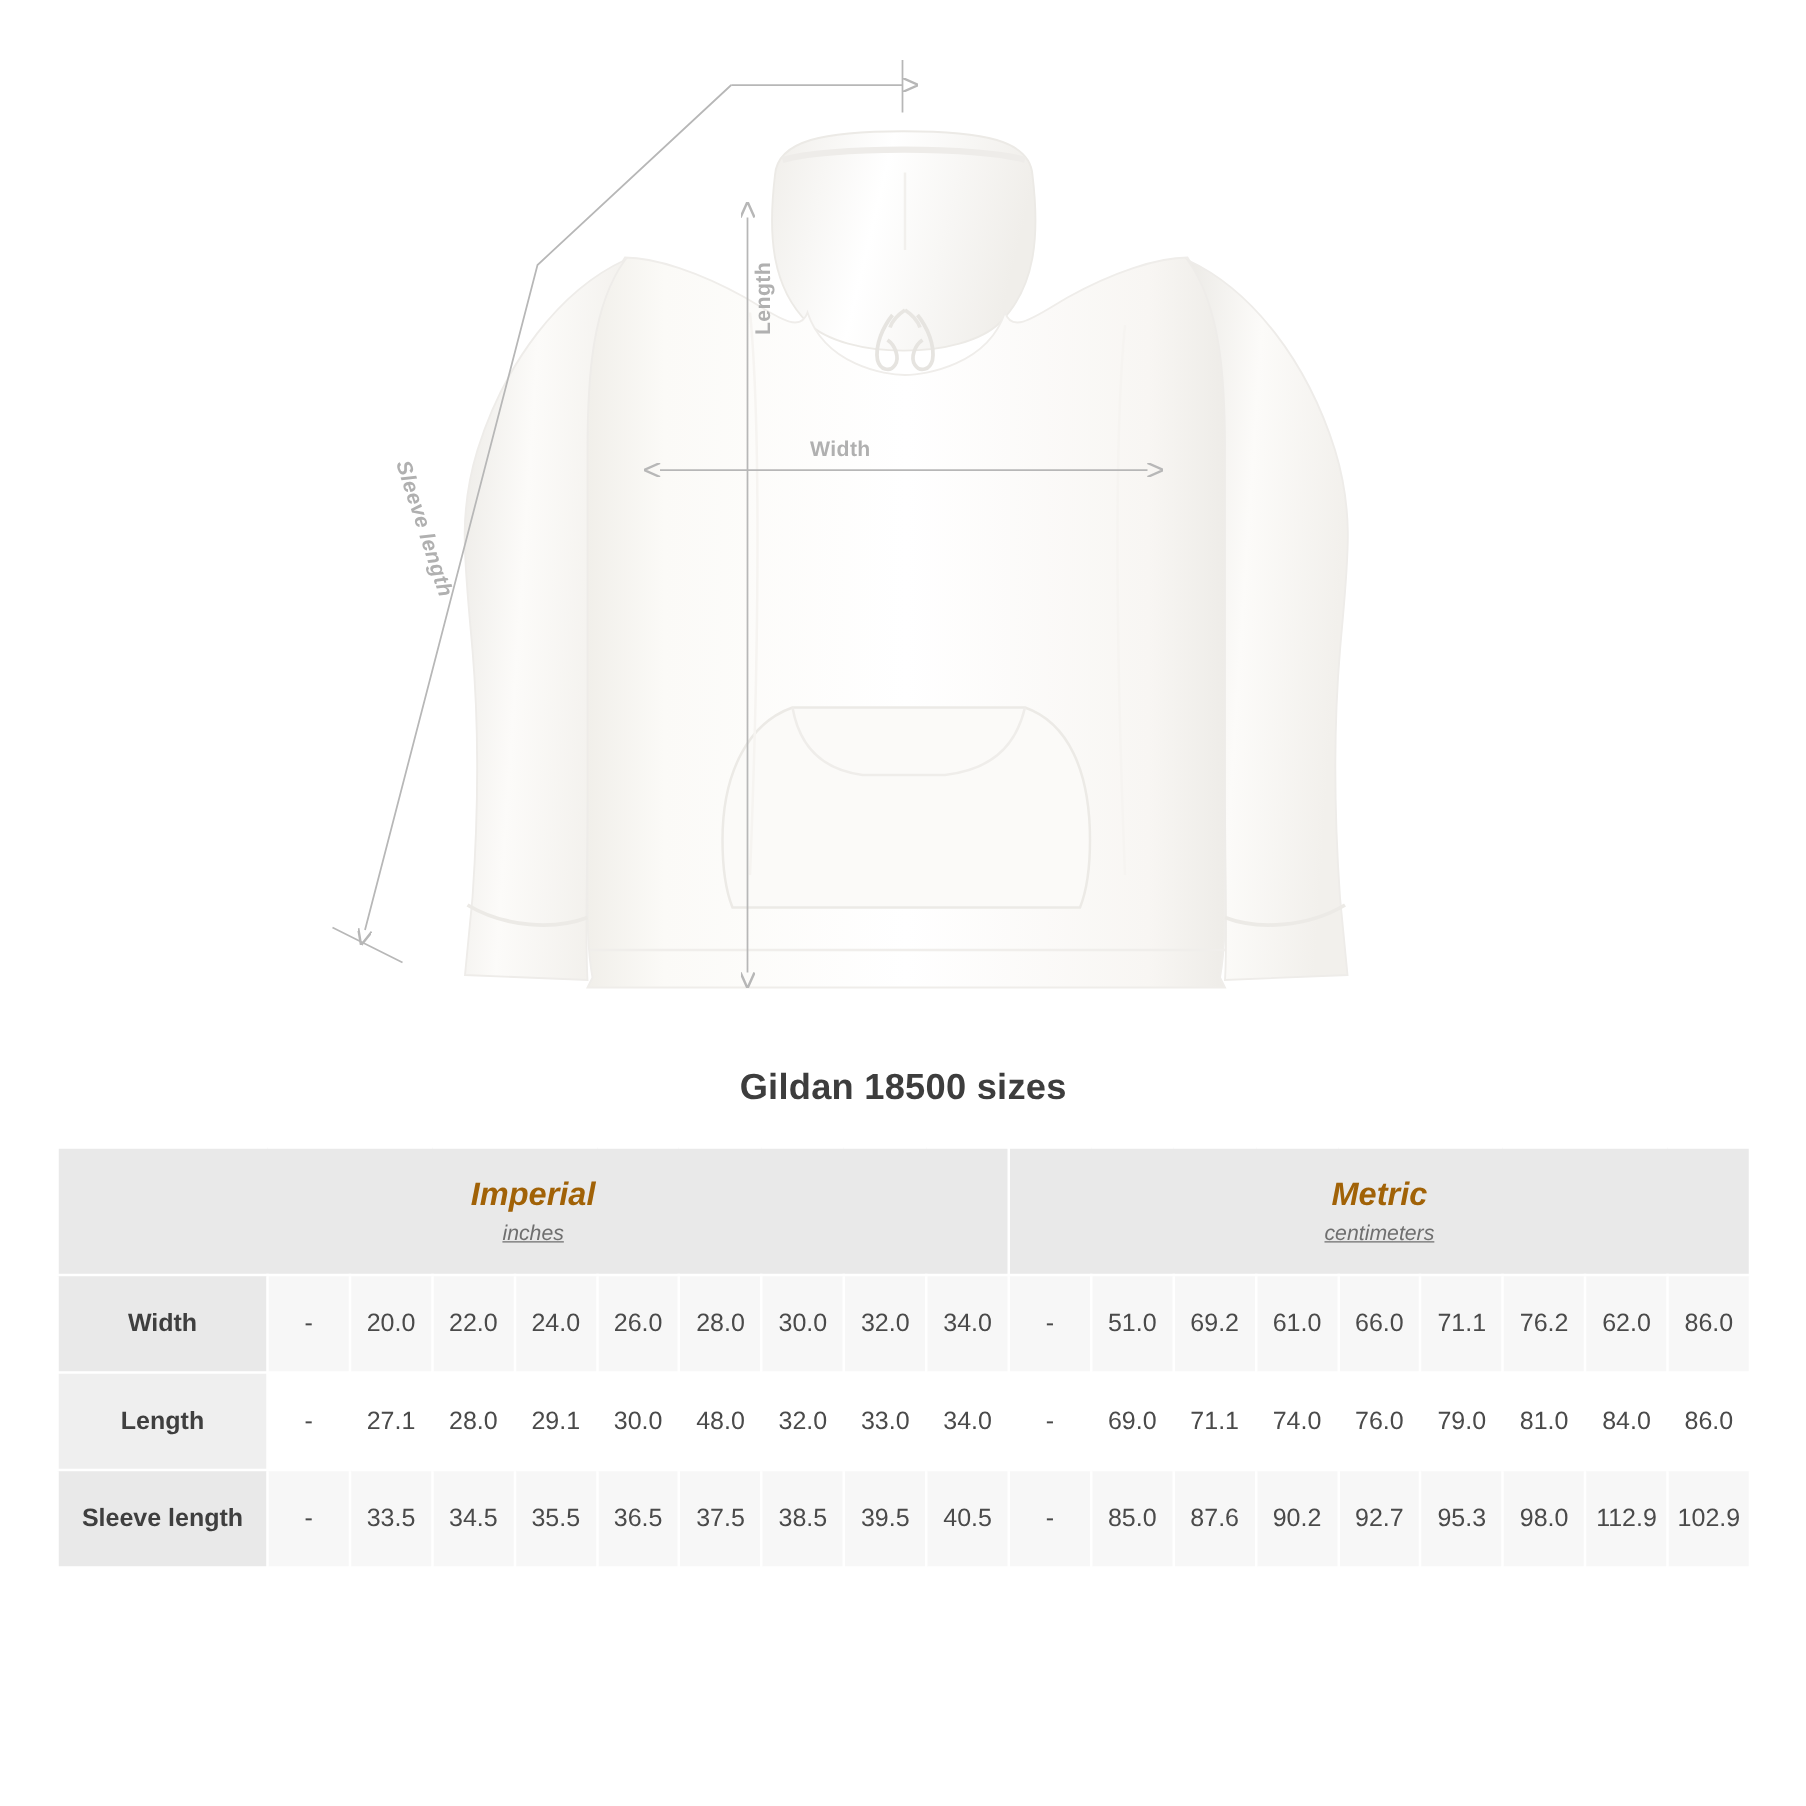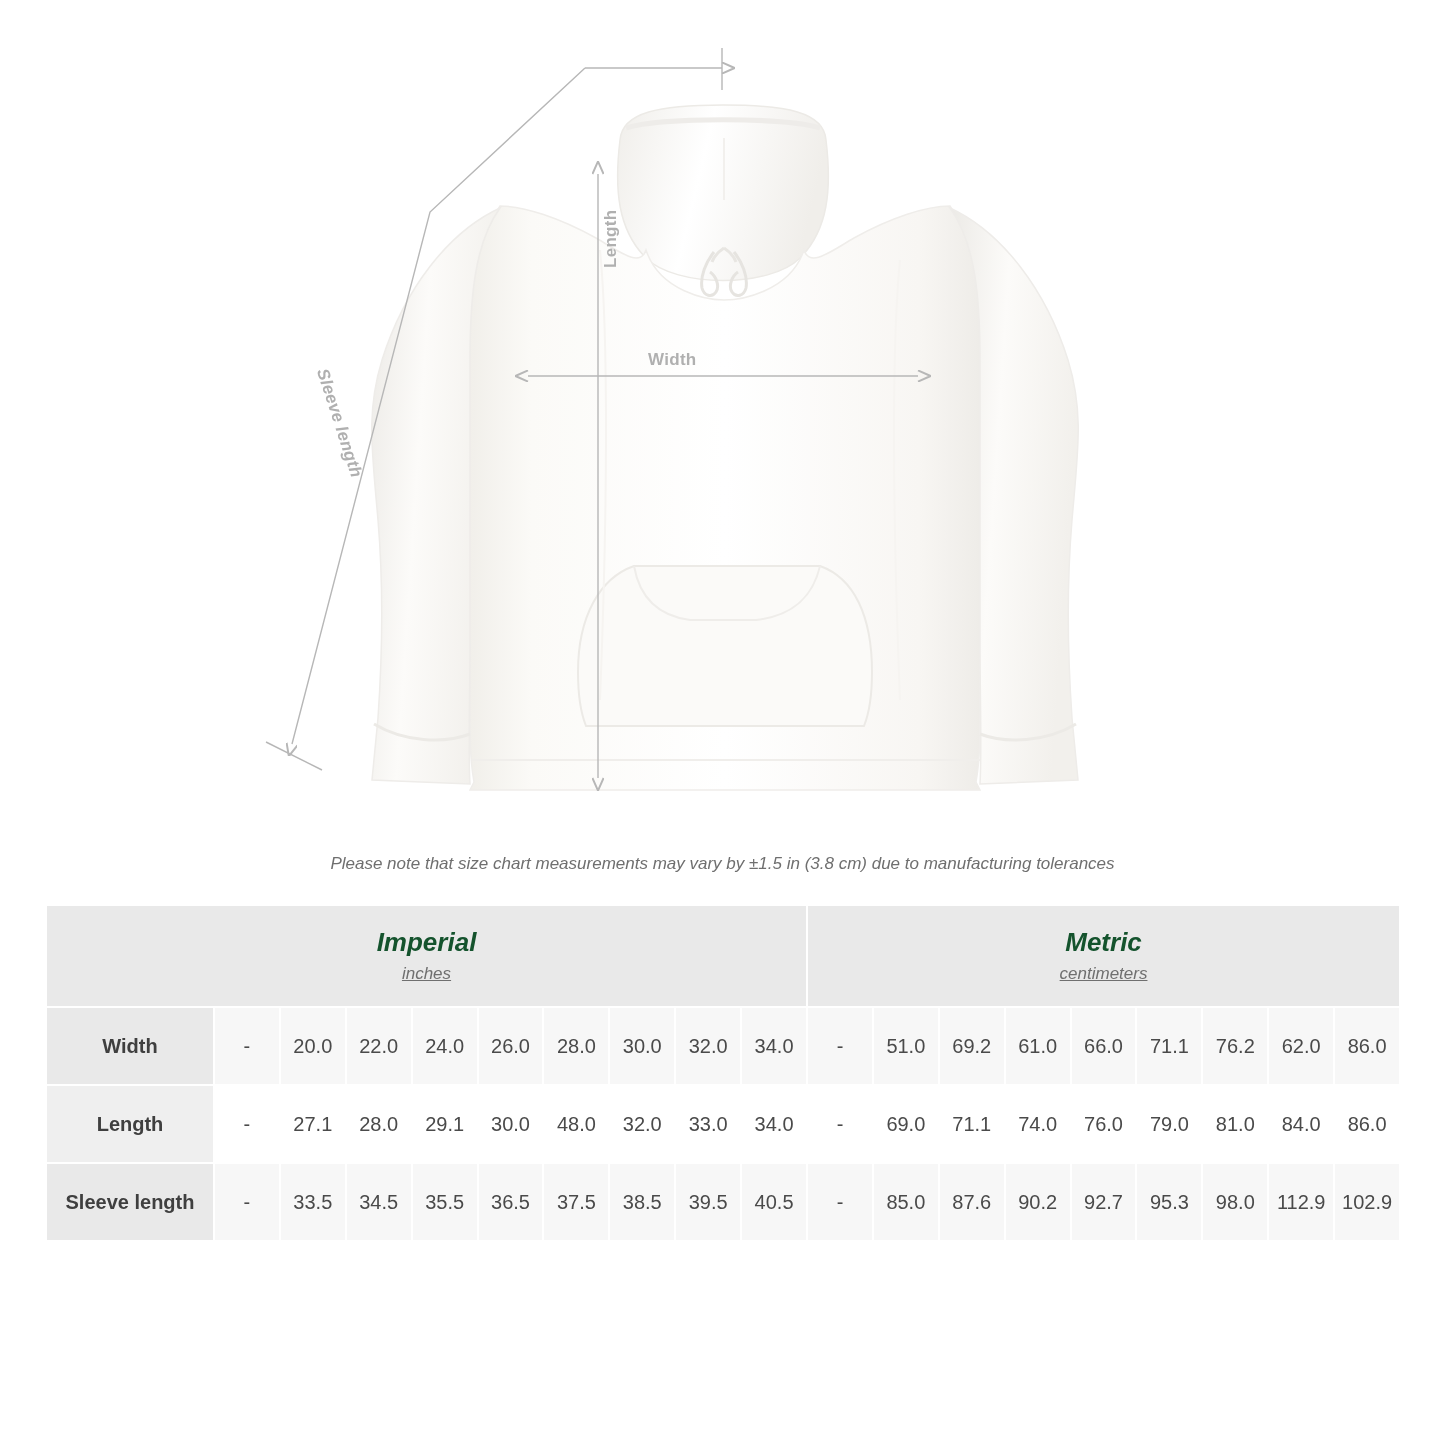--- a/index.html
+++ b/index.html
@@ -90,21 +90,21 @@
     padding: 0;
   }
   .unit-head {
     height: 100px;
     background: #e9e9e9 !important;
   }
   .unit-head .u-name {
     font-size: 26px;
     font-style: italic;
     font-weight: bold;
-    color: #14532d;
+    color: #a16207;
     line-height: 1.1;
   }
   .unit-head .u-sub {
     font-size: 17px;
     font-style: italic;
     color: #6f6f6f;
     margin-top: 8px;
     text-decoration: underline;
   }
   tr.head-row td {
@@ -222,21 +222,21 @@
       <line x1="266" y1="742" x2="322" y2="770"></line>
     </g>
   </svg>
 
   <div class="dim-label width-label">Width</div>
   <div class="dim-label length-label">Length</div>
   <div class="dim-label sleeve-label">Sleeve length</div>
 </div>
 
 <div class="title-block">
-  <div class="chart-note">Please note that size chart measurements may vary by ±1.5 in (3.8 cm) due to manufacturing tolerances</div>
+  <div class="chart-title">Gildan 18500 sizes</div>
 </div>
 
 <div class="table-wrap">
   <table class="size-table">
     <colgroup>
       <col class="label-col">
       <col class="data-col">
         <col class="data-col">
         <col class="data-col">
         <col class="data-col">

